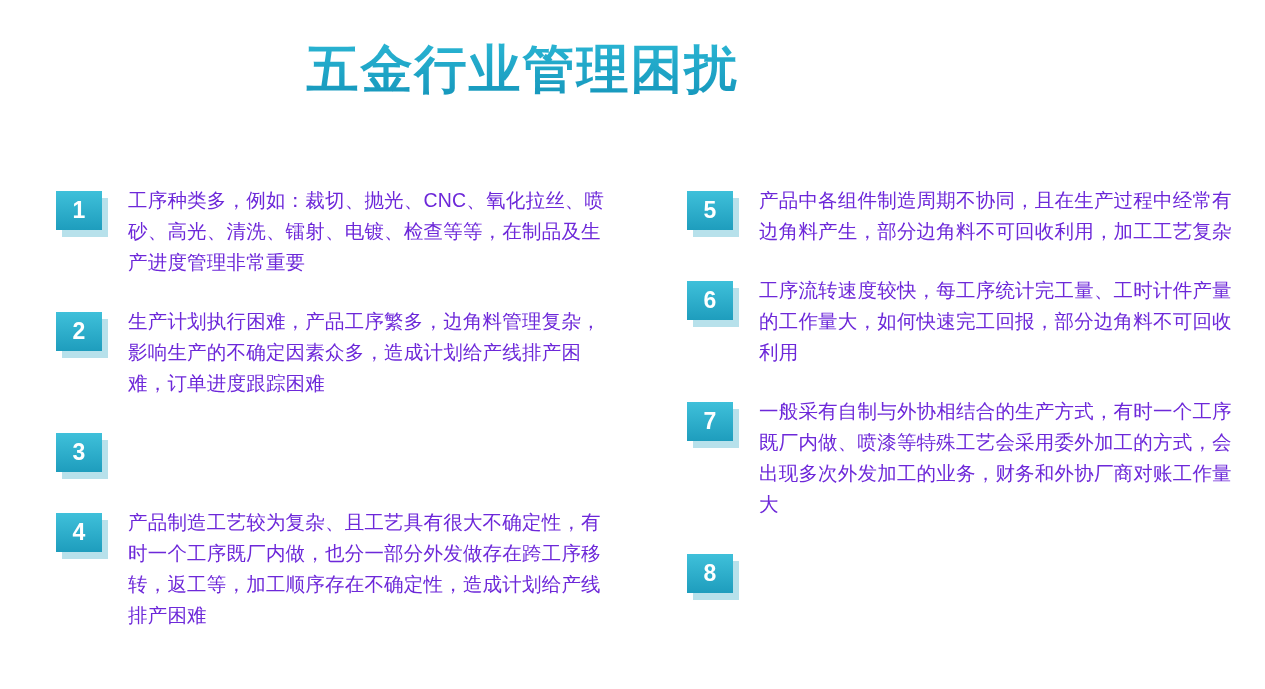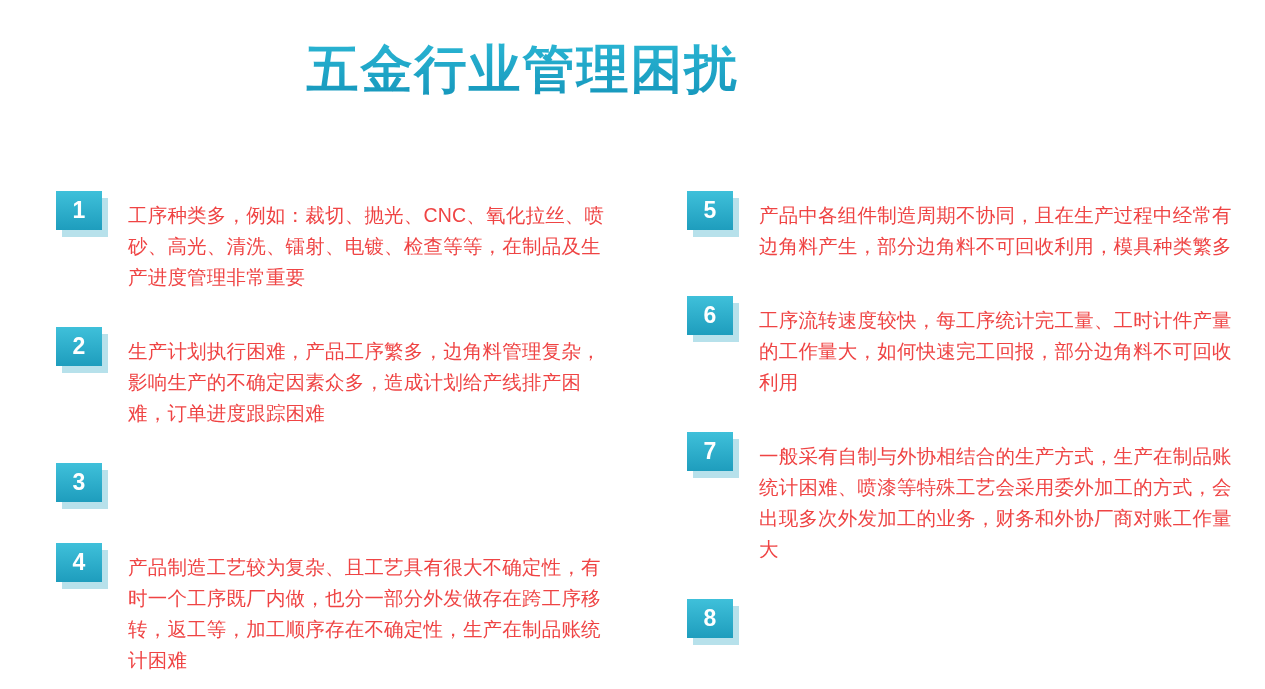--- a/index.html
+++ b/index.html
@@ -89,24 +89,23 @@
     font-weight: bold;
     display: flex;
     align-items: center;
     justify-content: center;
     line-height: 1;
   }
   .text {
     flex: 1 1 auto;
     font-size: 19.5px;
     line-height: 31px;
-    color: #ef4444;
+    color: #6d28d9;
     letter-spacing: 0.2px;
     word-break: break-word;
-    margin-top: 15px;
   }
 </style>
 </head>
 <body>
 
 <div class="slide">
 
   <div class="title">五金行业管理困扰</div>
 
   <div class="columns">
@@ -134,49 +133,49 @@
           <div class="shadow"></div>
           <div class="chip">3</div>
         </div>
       </div>
 
       <div class="item">
         <div class="badge">
           <div class="shadow"></div>
           <div class="chip">4</div>
         </div>
-        <div class="text">产品制造工艺较为复杂、且工艺具有很大不确定性，有时一个工序既厂内做，也分一部分外发做存在跨工序移转，返工等，加工顺序存在不确定性，生产在制品账统计困难</div>
+        <div class="text">产品制造工艺较为复杂、且工艺具有很大不确定性，有时一个工序既厂内做，也分一部分外发做存在跨工序移转，返工等，加工顺序存在不确定性，造成计划给产线排产困难</div>
       </div>
 
     </div>
 
     <div class="col col-right">
 
       <div class="item">
         <div class="badge">
           <div class="shadow"></div>
           <div class="chip">5</div>
         </div>
-        <div class="text">产品中各组件制造周期不协同，且在生产过程中经常有边角料产生，部分边角料不可回收利用，模具种类繁多</div>
+        <div class="text">产品中各组件制造周期不协同，且在生产过程中经常有边角料产生，部分边角料不可回收利用，加工工艺复杂</div>
       </div>
 
       <div class="item">
         <div class="badge">
           <div class="shadow"></div>
           <div class="chip">6</div>
         </div>
         <div class="text">工序流转速度较快，每工序统计完工量、工时计件产量的工作量大，如何快速完工回报，部分边角料不可回收利用</div>
       </div>
 
       <div class="item">
         <div class="badge">
           <div class="shadow"></div>
           <div class="chip">7</div>
         </div>
-        <div class="text">一般采有自制与外协相结合的生产方式，生产在制品账统计困难、喷漆等特殊工艺会采用委外加工的方式，会出现多次外发加工的业务，财务和外协厂商对账工作量大</div>
+        <div class="text">一般采有自制与外协相结合的生产方式，有时一个工序既厂内做、喷漆等特殊工艺会采用委外加工的方式，会出现多次外发加工的业务，财务和外协厂商对账工作量大</div>
       </div>
 
       <div class="item">
         <div class="badge">
           <div class="shadow"></div>
           <div class="chip">8</div>
         </div>
       </div>
 
     </div>

